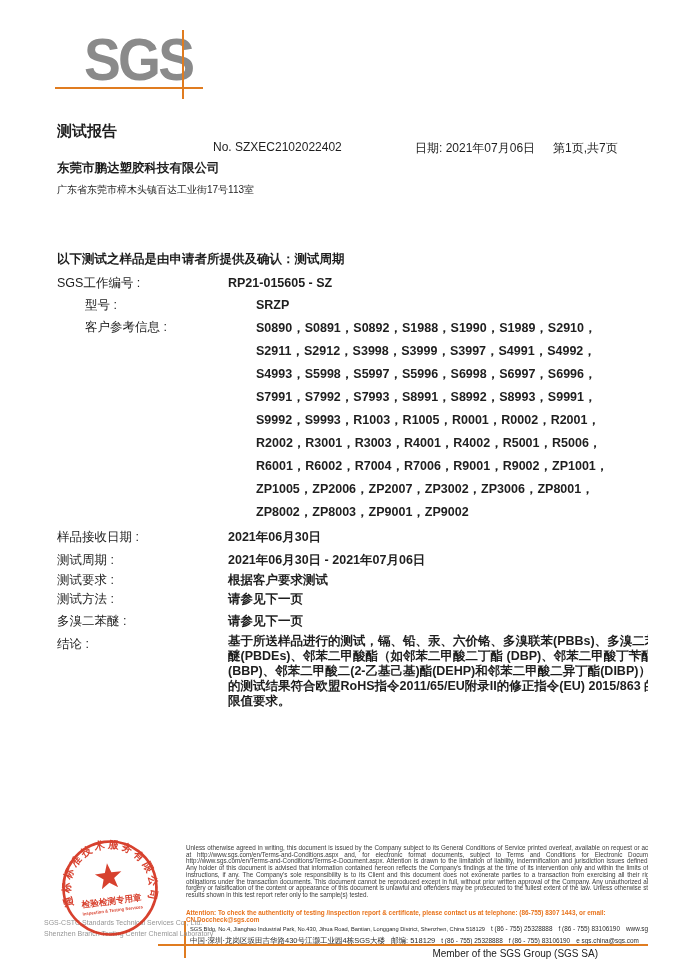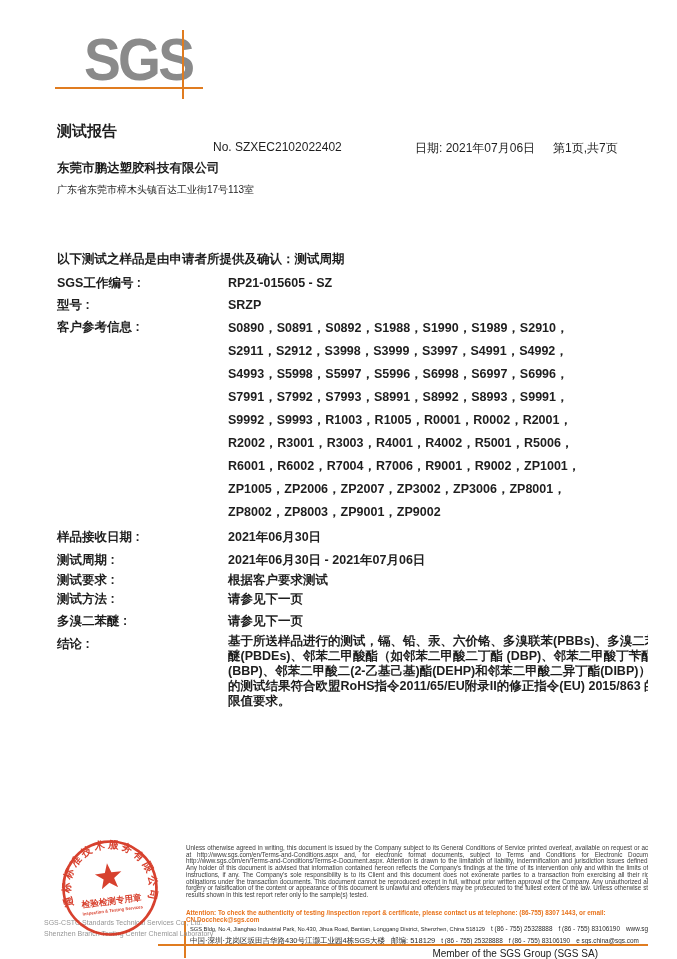--- a/index.html
+++ b/index.html
@@ -15,24 +15,24 @@
   .report-no{left:213px;}
   .report-date{left:415px;}
   .page-ind{left:553px;}
   
   .co-name{position:absolute;left:57px;top:160px;font-size:12.5px;font-weight:bold;}
   .co-addr{position:absolute;left:57px;top:183px;font-size:10px;font-weight:normal;}
   .intro{position:absolute;left:57px;top:251px;font-size:12.5px;font-weight:bold;}
   
   .fields{position:absolute;left:57px;top:273px;width:606px;}
   .frow{display:flex;align-items:flex-start;}
-  .flabel{width:171px;flex:0 0 171px;font-size:12.5px;font-weight:bold;line-height:20px;}
+  .flabel{width:171px;flex:0 0 171px;font-size:12.5px;font-weight:normal;line-height:20px;}
   .fvalue{flex:1;font-size:12.5px;line-height:20px;font-weight:bold;}
   .ref-line{line-height:23px;white-space:nowrap;}
-  .mt2{margin-top:2px;} .mt3{margin-top:3px;}
+  .mt2{margin-top:2px;margin-left:28px;} .mt3{margin-top:3px;}
   .conclusion .fvalue{line-height:15px;}
   
   .stamp{position:absolute;left:58px;top:838px;width:104px;height:100px;
          transform:rotate(-7deg);opacity:.93;z-index:3;}
   .stamp-co{position:absolute;left:44px;top:917px;z-index:1;color:#969696;font-size:7px;line-height:11px;white-space:nowrap;}
   
   .disclaimer{position:absolute;left:186px;top:845px;width:485px;font-size:6.3px;
               line-height:6.7px;text-align:justify;color:#3a3a3a;}
   .attention{position:absolute;left:186px;top:909px;width:485px;font-size:6.4px;line-height:7px;
              font-weight:bold;color:#E8731C;}

